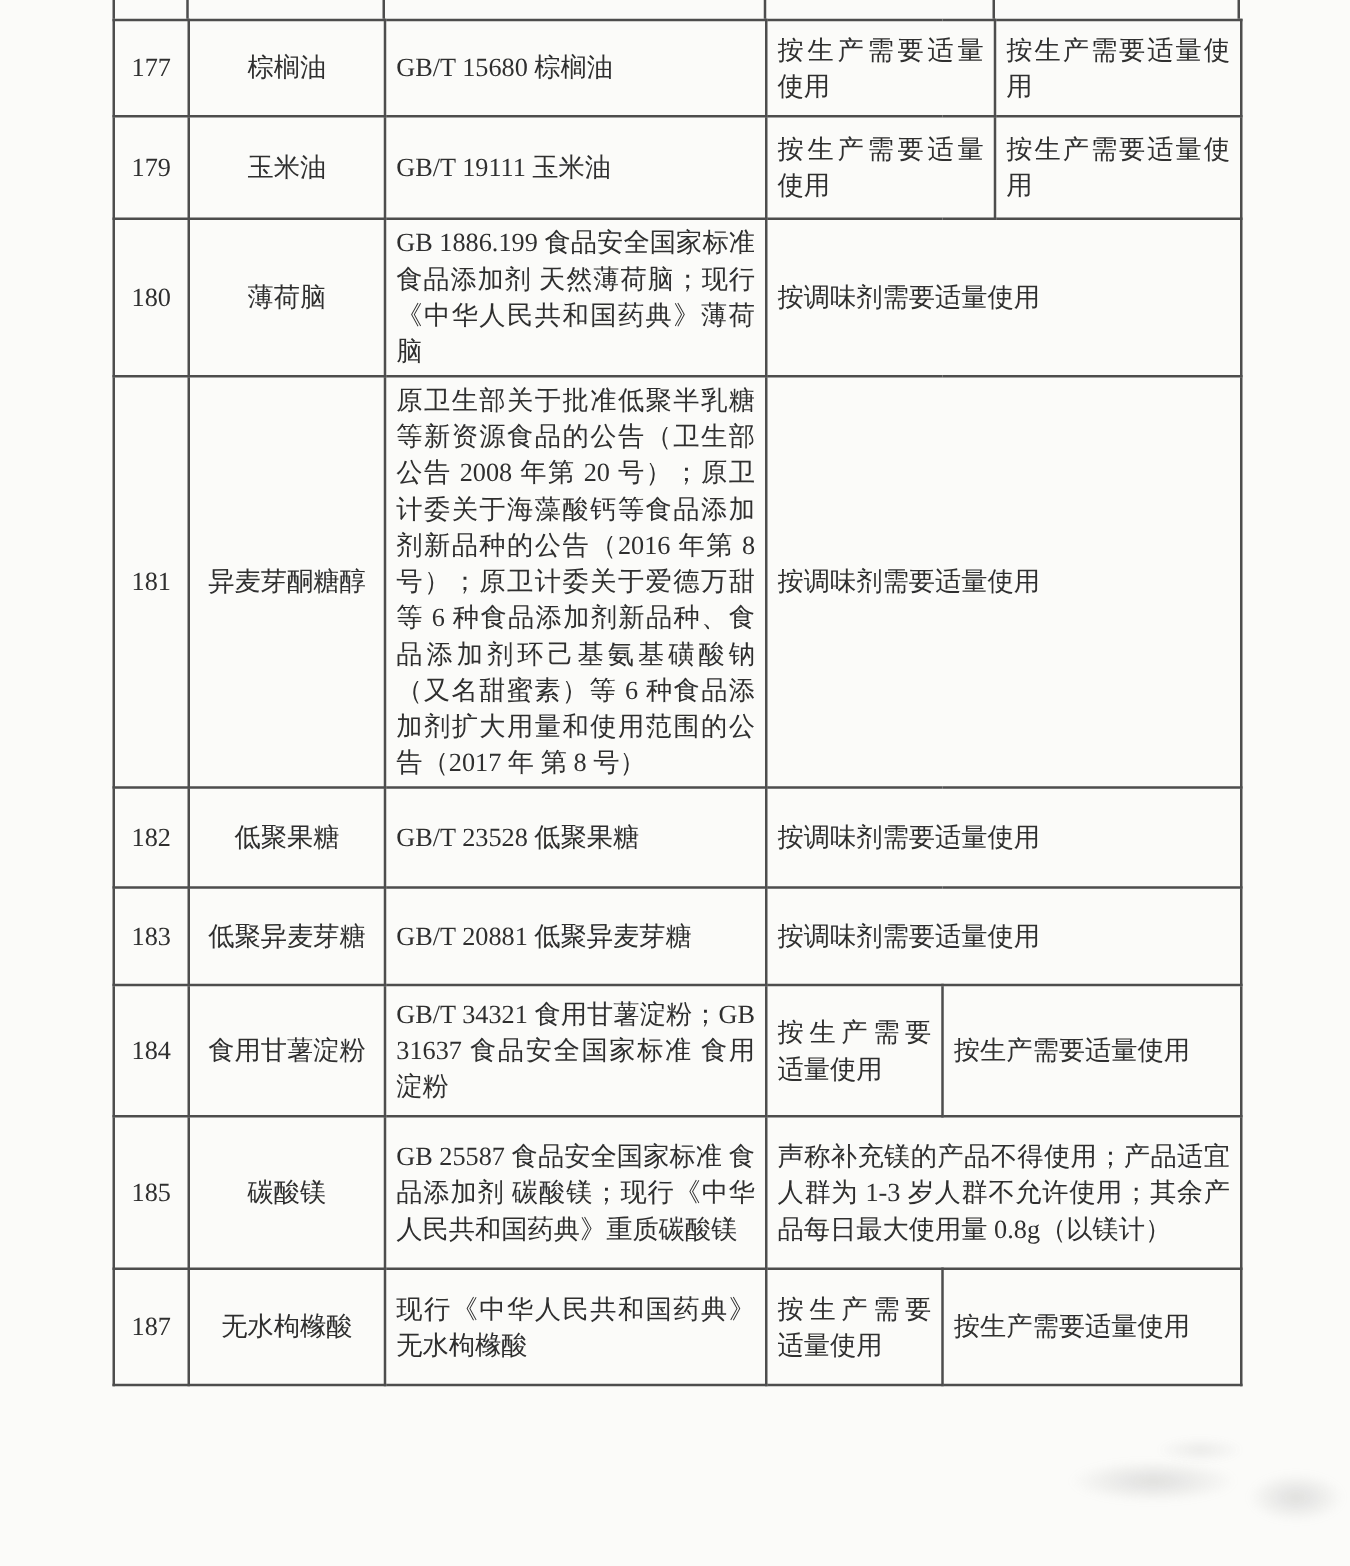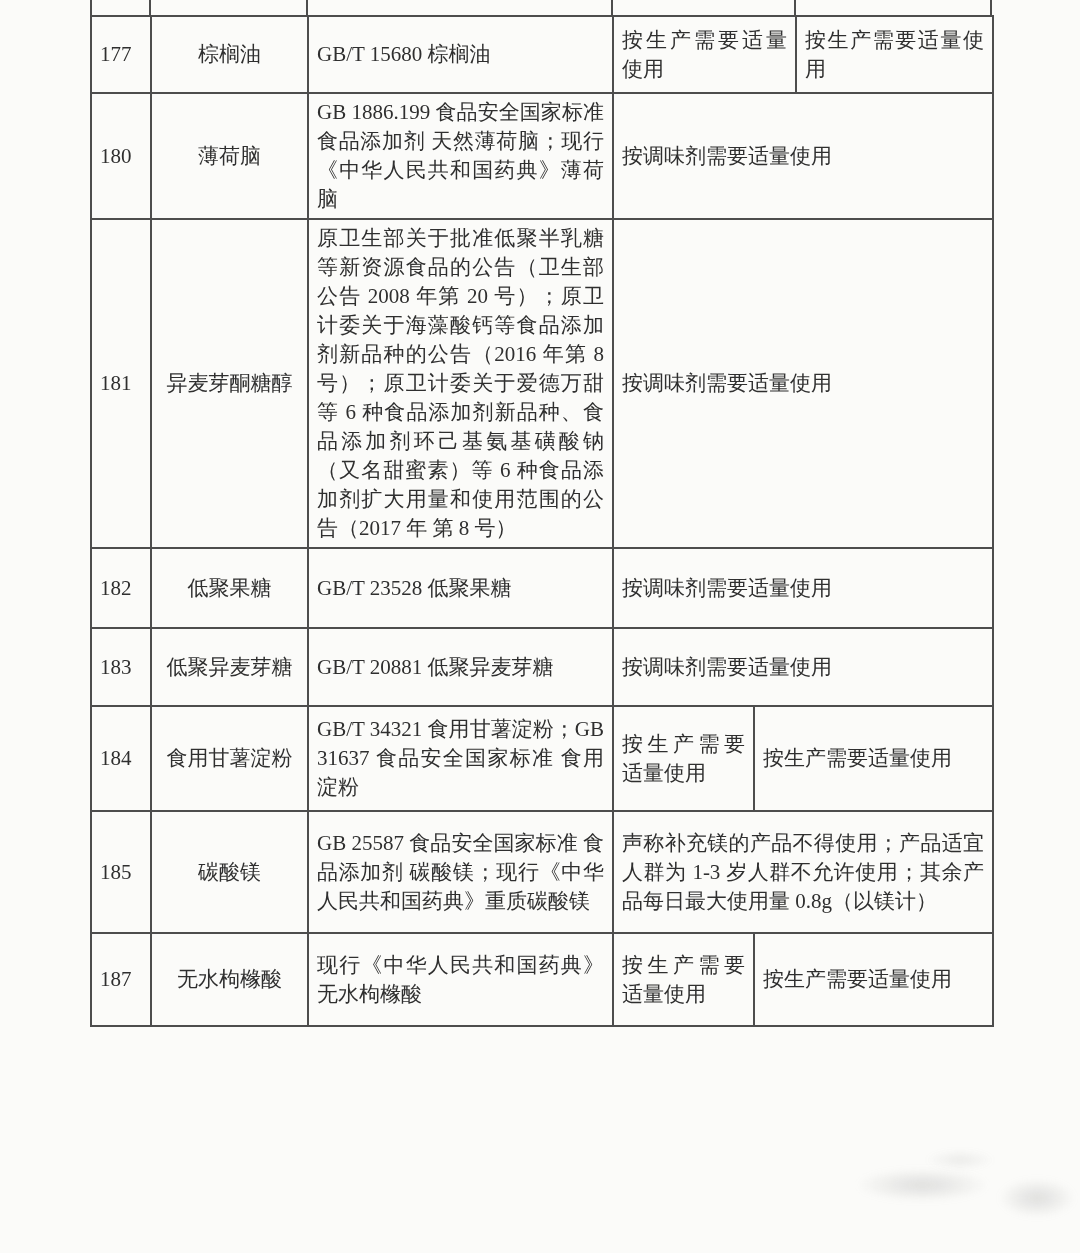--- a/index.html
+++ b/index.html
@@ -18,21 +18,21 @@
     border-collapse:collapse;table-layout:fixed;
     width:902px;
     font-size:21px;line-height:29px;color:#2f2f2f;
   }
   table.grid td{
     border:2px solid #4d4d4d;
     vertical-align:middle;
     padding:4px 8px;
     overflow:hidden;
   }
-  td.c-no{text-align:left;padding:4px 2px;}
+  td.c-no{text-align:center;padding:4px 2px;}
   td.c-name{padding-left:11px;text-align:center;}
   td.c-std{text-align:justify;padding:4px 14px 4px 8px;}
   td.c-u1,td.c-u2{text-align:justify;padding:4px 8px;}
   td.c-merged{text-align:justify;padding:4px 8px;}
   
   .smudge{position:absolute;border-radius:50%;
     background:radial-gradient(ellipse at center, rgba(150,150,150,0.28) 0%, rgba(150,150,150,0) 70%);
     filter:blur(3px);}
   .s1{left:855px;top:1168px;width:135px;height:34px;}
   .s2{left:998px;top:1178px;width:78px;height:40px;}
@@ -63,20 +63,27 @@
 
       <tr style="height:77px">
         <td class="c-no">177</td>
         <td class="c-name">棕榈油</td>
         <td class="c-std">GB/T 15680 棕榈油</td>
         <td class="c-u1" colspan="2">按生产需要适量使用</td>
         <td class="c-u2">按生产需要适量使用</td>
       </tr>
 
 
+      <tr style="height:82px">
+        <td class="c-no">179</td>
+        <td class="c-name">玉米油</td>
+        <td class="c-std">GB/T 19111 玉米油</td>
+        <td class="c-u1" colspan="2">按生产需要适量使用</td>
+        <td class="c-u2">按生产需要适量使用</td>
+      </tr>
 
       <tr style="height:117px">
         <td class="c-no">180</td>
         <td class="c-name">薄荷脑</td>
         <td class="c-std">GB 1886.199 食品安全国家标准 食品添加剂 天然薄荷脑；现行《中华人民共和国药典》薄荷脑</td>
         <td class="c-merged" colspan="3">按调味剂需要适量使用</td>
       </tr>
 
       <tr style="height:321px">
         <td class="c-no">181</td>

